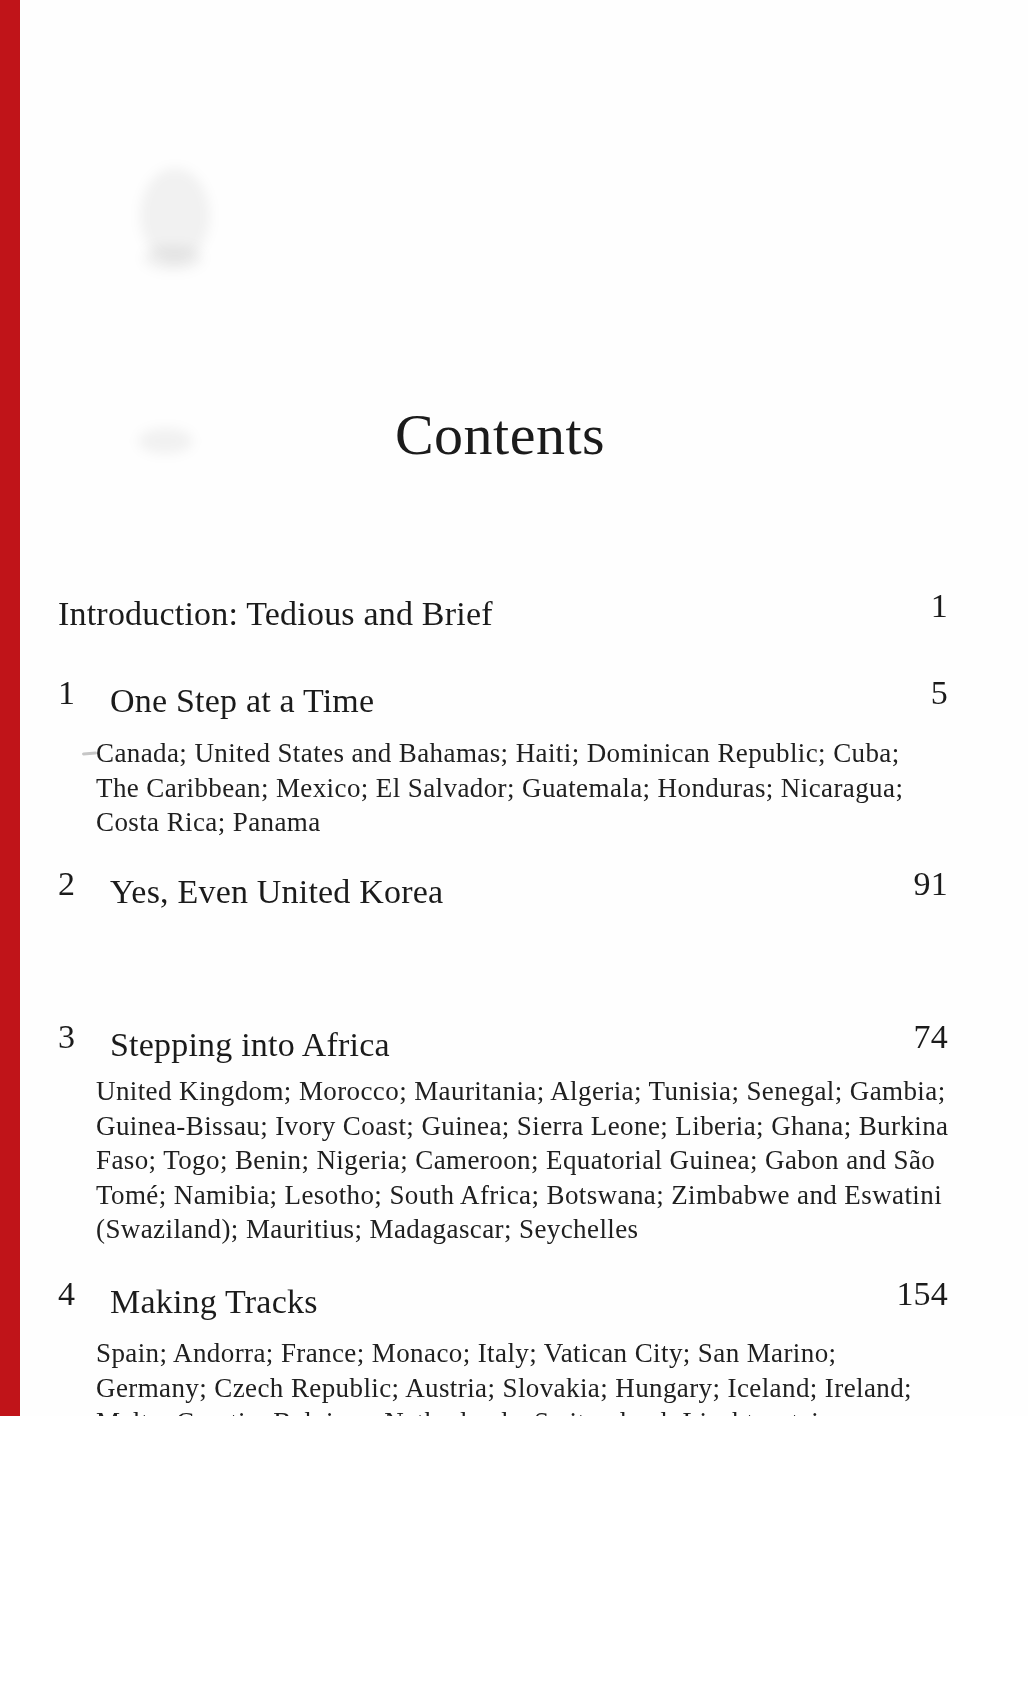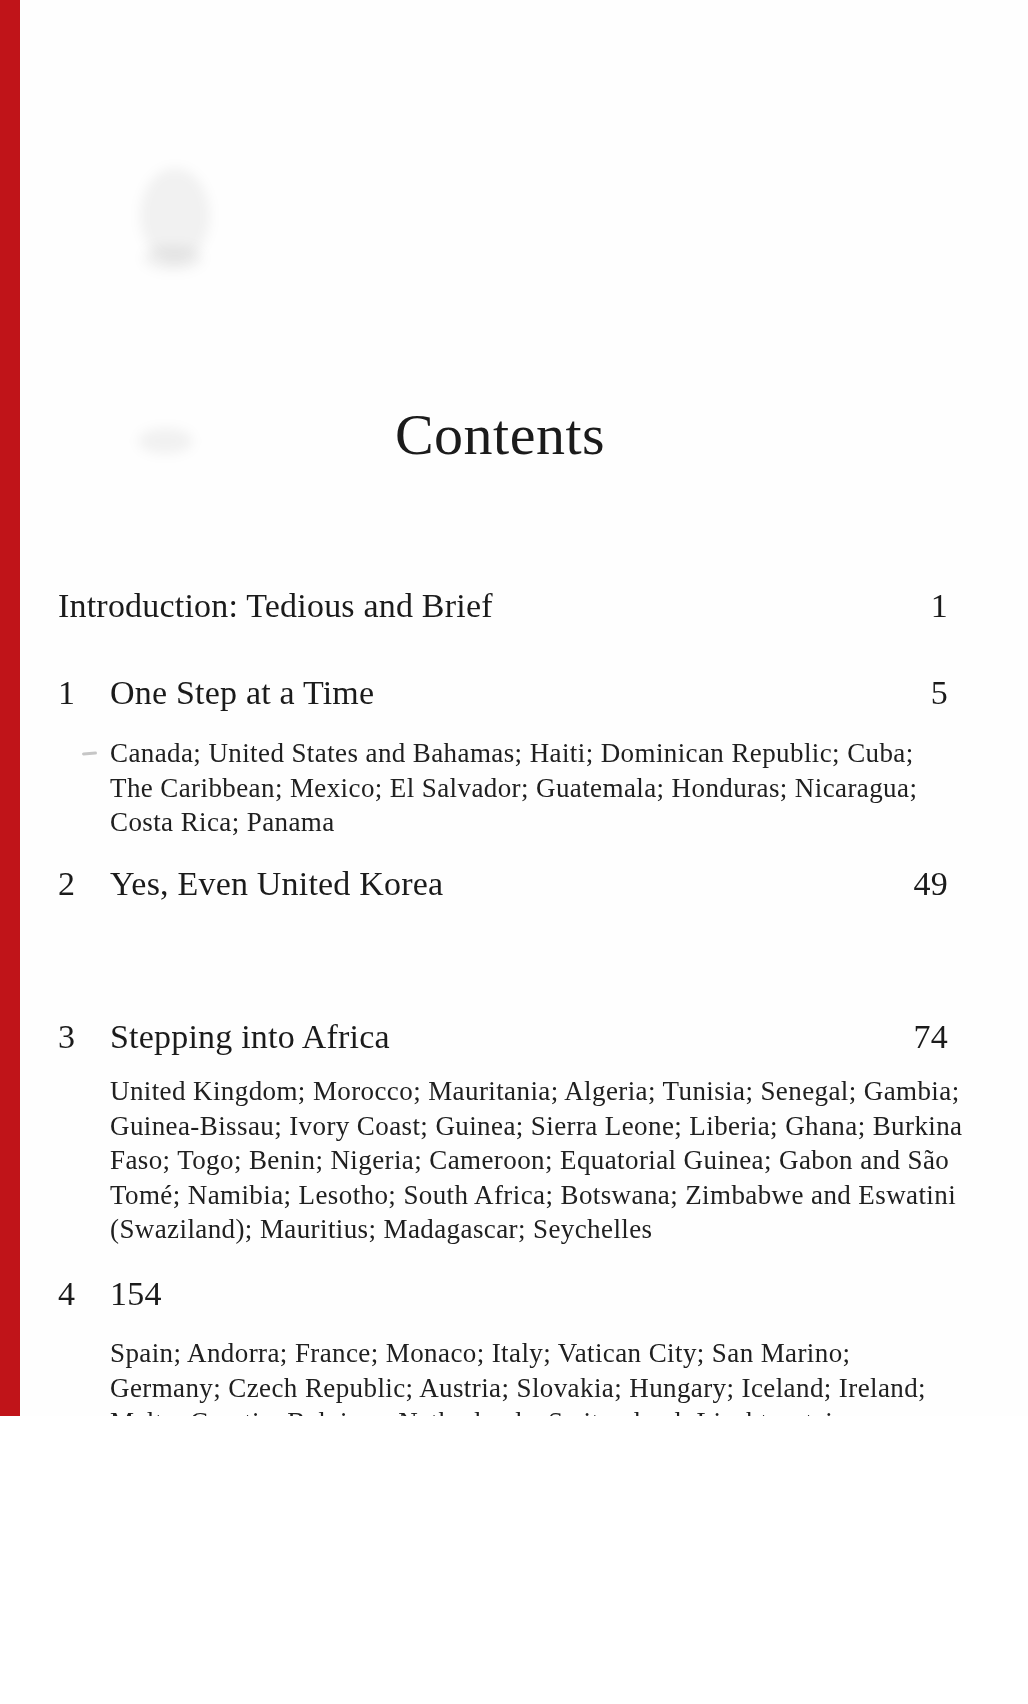--- a/index.html
+++ b/index.html
@@ -60,31 +60,31 @@
     left: 58px;
     width: 890px;
     display: flex;
     align-items: flex-start;
     font-size: 34px;
     line-height: 40px;
     letter-spacing: 0.2px;
     color: #1b1b1b;
   }
   .toc-row .num { width: 52px; flex: 0 0 52px; }
-  .toc-row .ttl { flex: 1 1 auto; }
+  .toc-row .ttl { flex: 1 1 auto; margin-top: 8px; }
   .toc-row .pg  { flex: 0 0 auto; text-align: right; }
   .r0 { top: 586px; }
   .r1 { top: 673px; }
   .r2 { top: 864px; }
   .r3 { top: 1017px; }
   .r4 { top: 1274px; }
 
   .toc-desc {
     position: absolute;
-    left: 110px;
+    left: 96px;
     width: 872px;
     font-size: 27px;
     line-height: 34.5px;
     letter-spacing: 0.4px;
     white-space: pre-line;
     color: #202020;
   }
   .d1 { top: 736px; }
   .d2 { top: 925px; }
   .d3 { top: 1074px; }
@@ -116,36 +116,37 @@
     <span class="ttl">One Step at a Time</span>
     <span class="pg">5</span>
   </div>
   <div class="toc-desc d1">Canada; United States and Bahamas; Haiti; Dominican Republic; Cuba;
 The Caribbean; Mexico; El Salvador; Guatemala; Honduras; Nicaragua;
 Costa Rica; Panama</div>
 
   <div class="toc-row r2">
     <span class="num">2</span>
     <span class="ttl">Yes, Even United Korea</span>
-    <span class="pg">49</span>
+    <span class="pg">91</span>
   </div>
 
   <div class="toc-row r3">
     <span class="num">3</span>
     <span class="ttl">Stepping into Africa</span>
     <span class="pg">74</span>
   </div>
   <div class="toc-desc d3">United Kingdom; Morocco; Mauritania; Algeria; Tunisia; Senegal; Gambia;
 Guinea-Bissau; Ivory Coast; Guinea; Sierra Leone; Liberia; Ghana; Burkina
 Faso; Togo; Benin; Nigeria; Cameroon; Equatorial Guinea; Gabon and São
 Tomé; Namibia; Lesotho; South Africa; Botswana; Zimbabwe and Eswatini
 (Swaziland); Mauritius; Madagascar; Seychelles</div>
 
   <div class="toc-row r4">
     <span class="num">4</span>
+    <span class="ttl">Making Tracks</span>
     <span class="pg">154</span>
   </div>
   <div class="toc-desc d4">Spain; Andorra; France; Monaco; Italy; Vatican City; San Marino;
 Germany; Czech Republic; Austria; Slovakia; Hungary; Iceland; Ireland;
 Malta; Croatia; Belgium; Netherlands; Switzerland; Liechtenstein;
 Luxembourg; Denmark; Norway; Sweden; Finland; Russia; Estonia;
 Latvia; Lithuania; Belarus; Ukraine; Moldova; Romania; Poland</div>
 
 </div>
 

